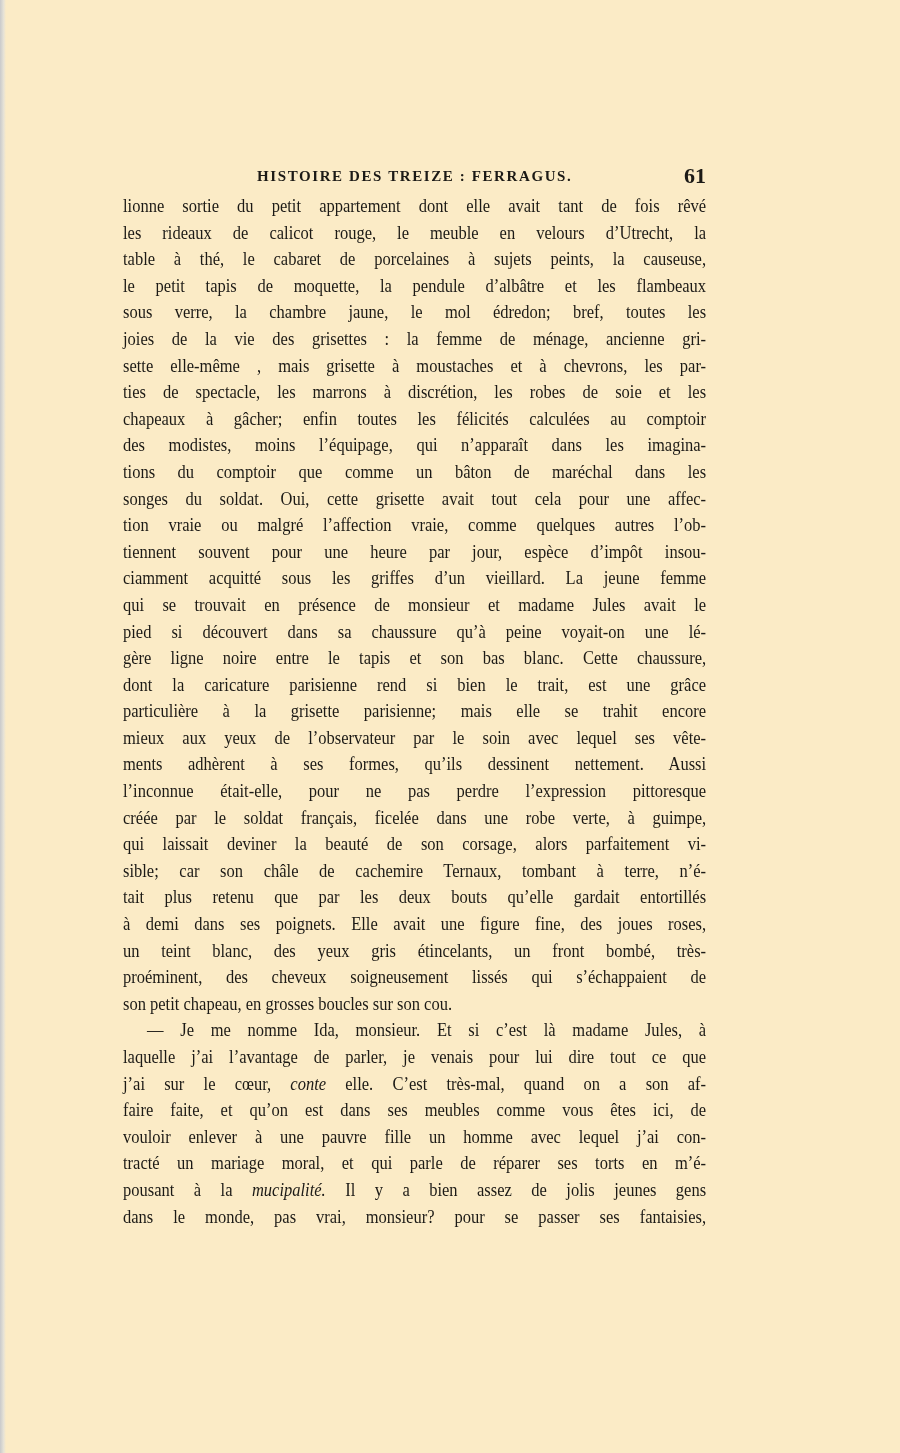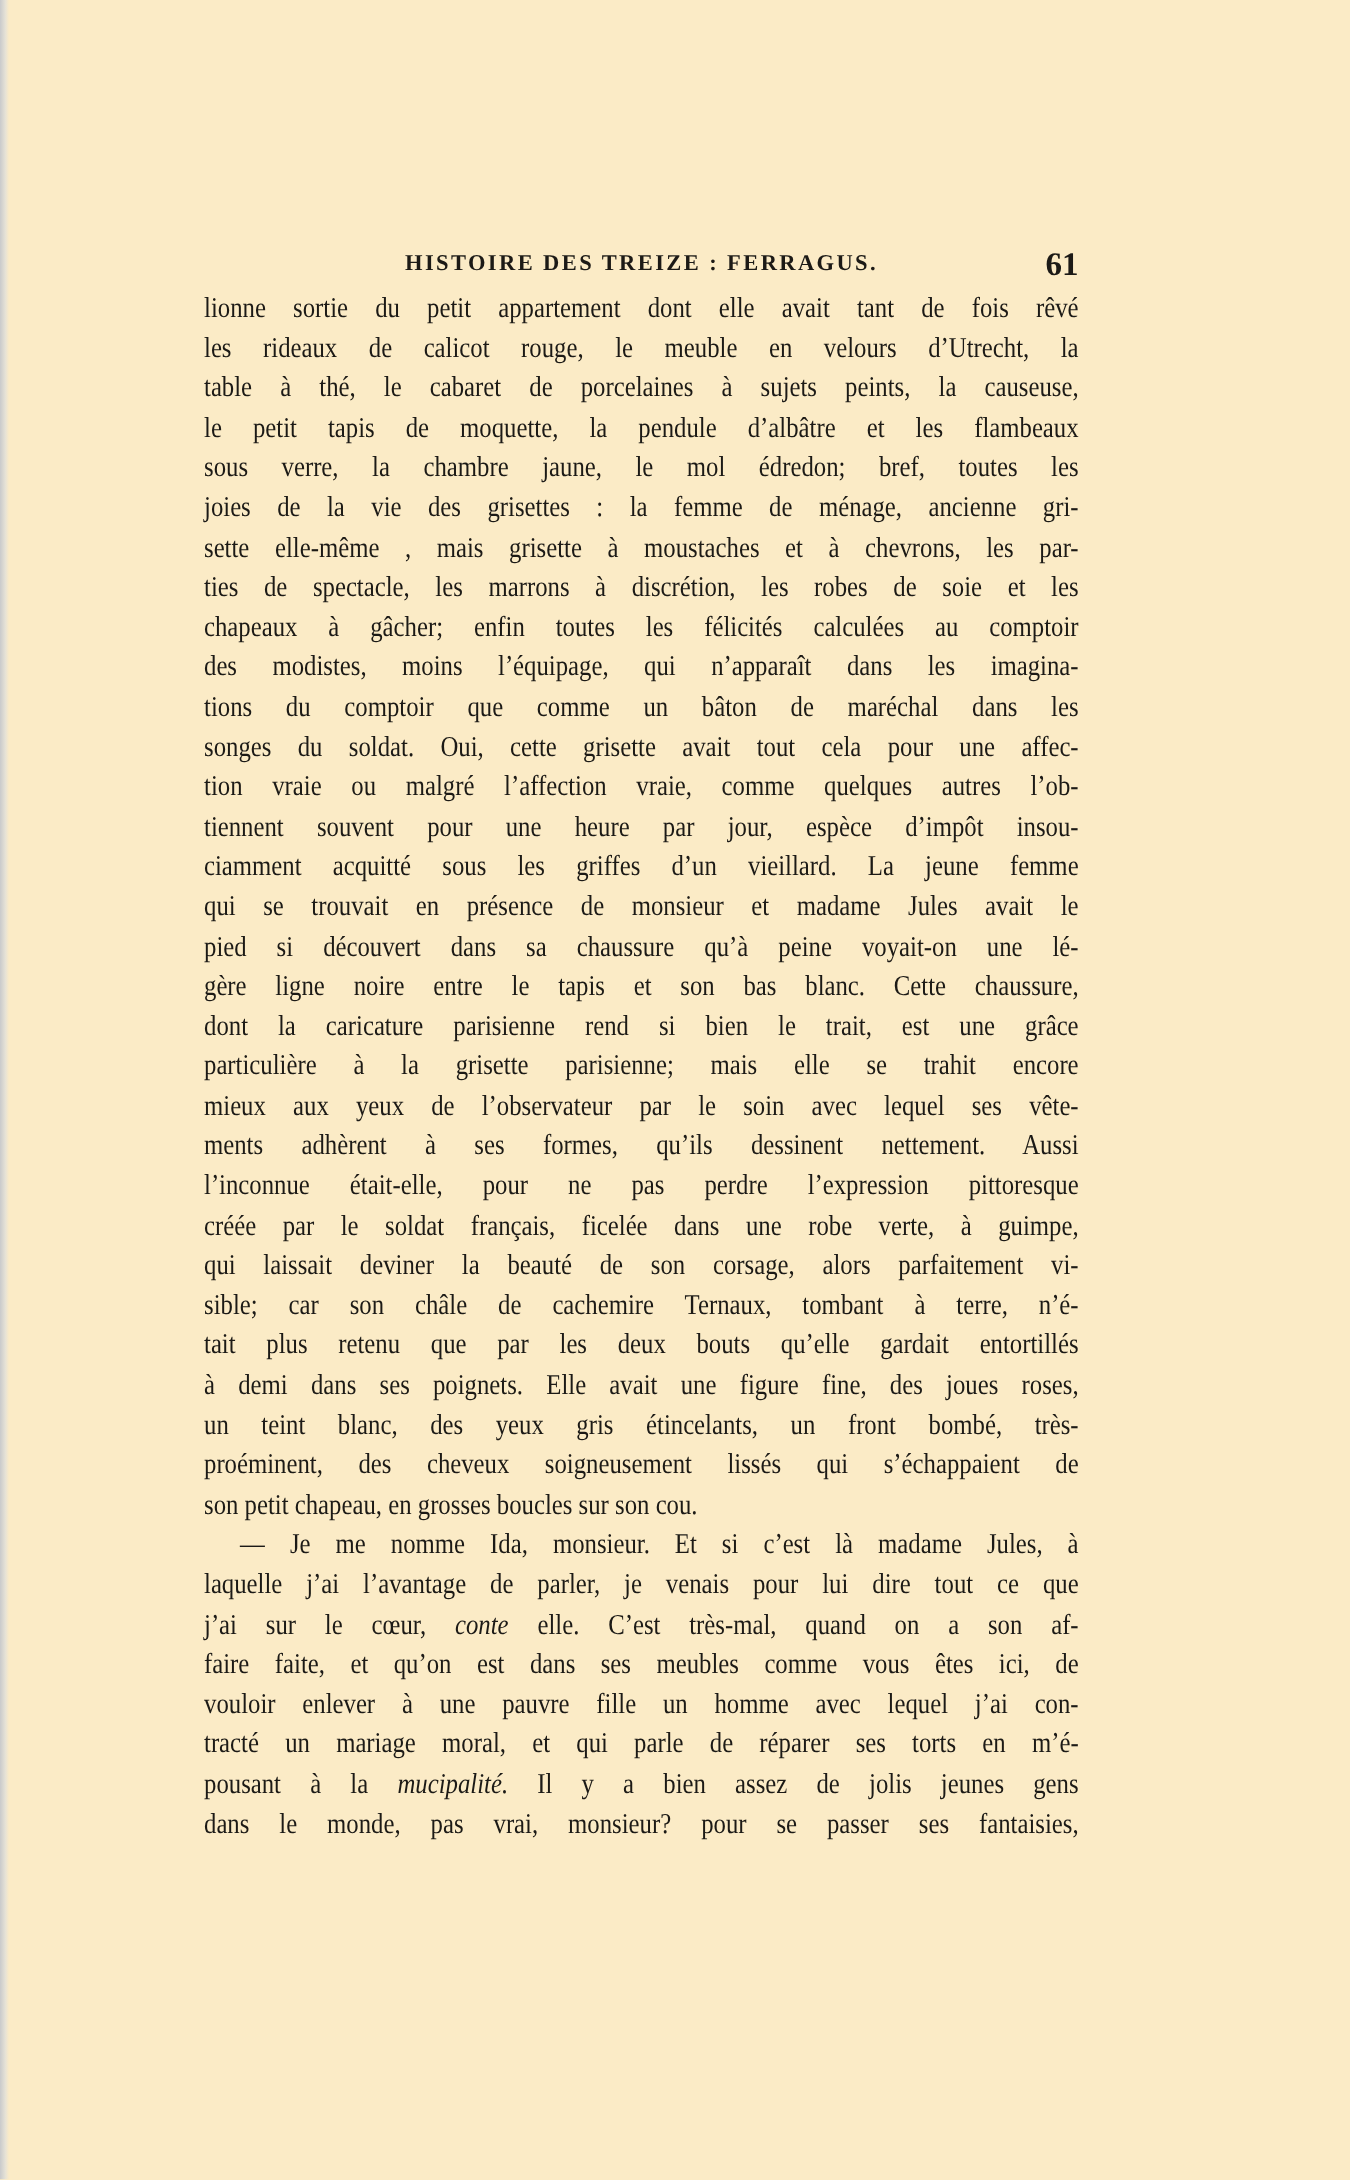--- a/index.html
+++ b/index.html
@@ -21,21 +21,20 @@
       height: 1453px;
       background: linear-gradient(to right, #c9cacb, #e6e2d6 60%, #fbebc6);
     }
     .page {
       position: absolute;
       left: 123px;
       top: 160px;
       width: 583px;
       font-family: "Liberation Serif", "DejaVu Serif", serif;
       color: #1c1a16;
-      margin-left: 13px;
     }
     .running-head {
       position: relative;
       height: 34px;
     }
     .running-title {
       position: absolute;
       left: 134px;
       top: 8px;
       font-size: 15px;

